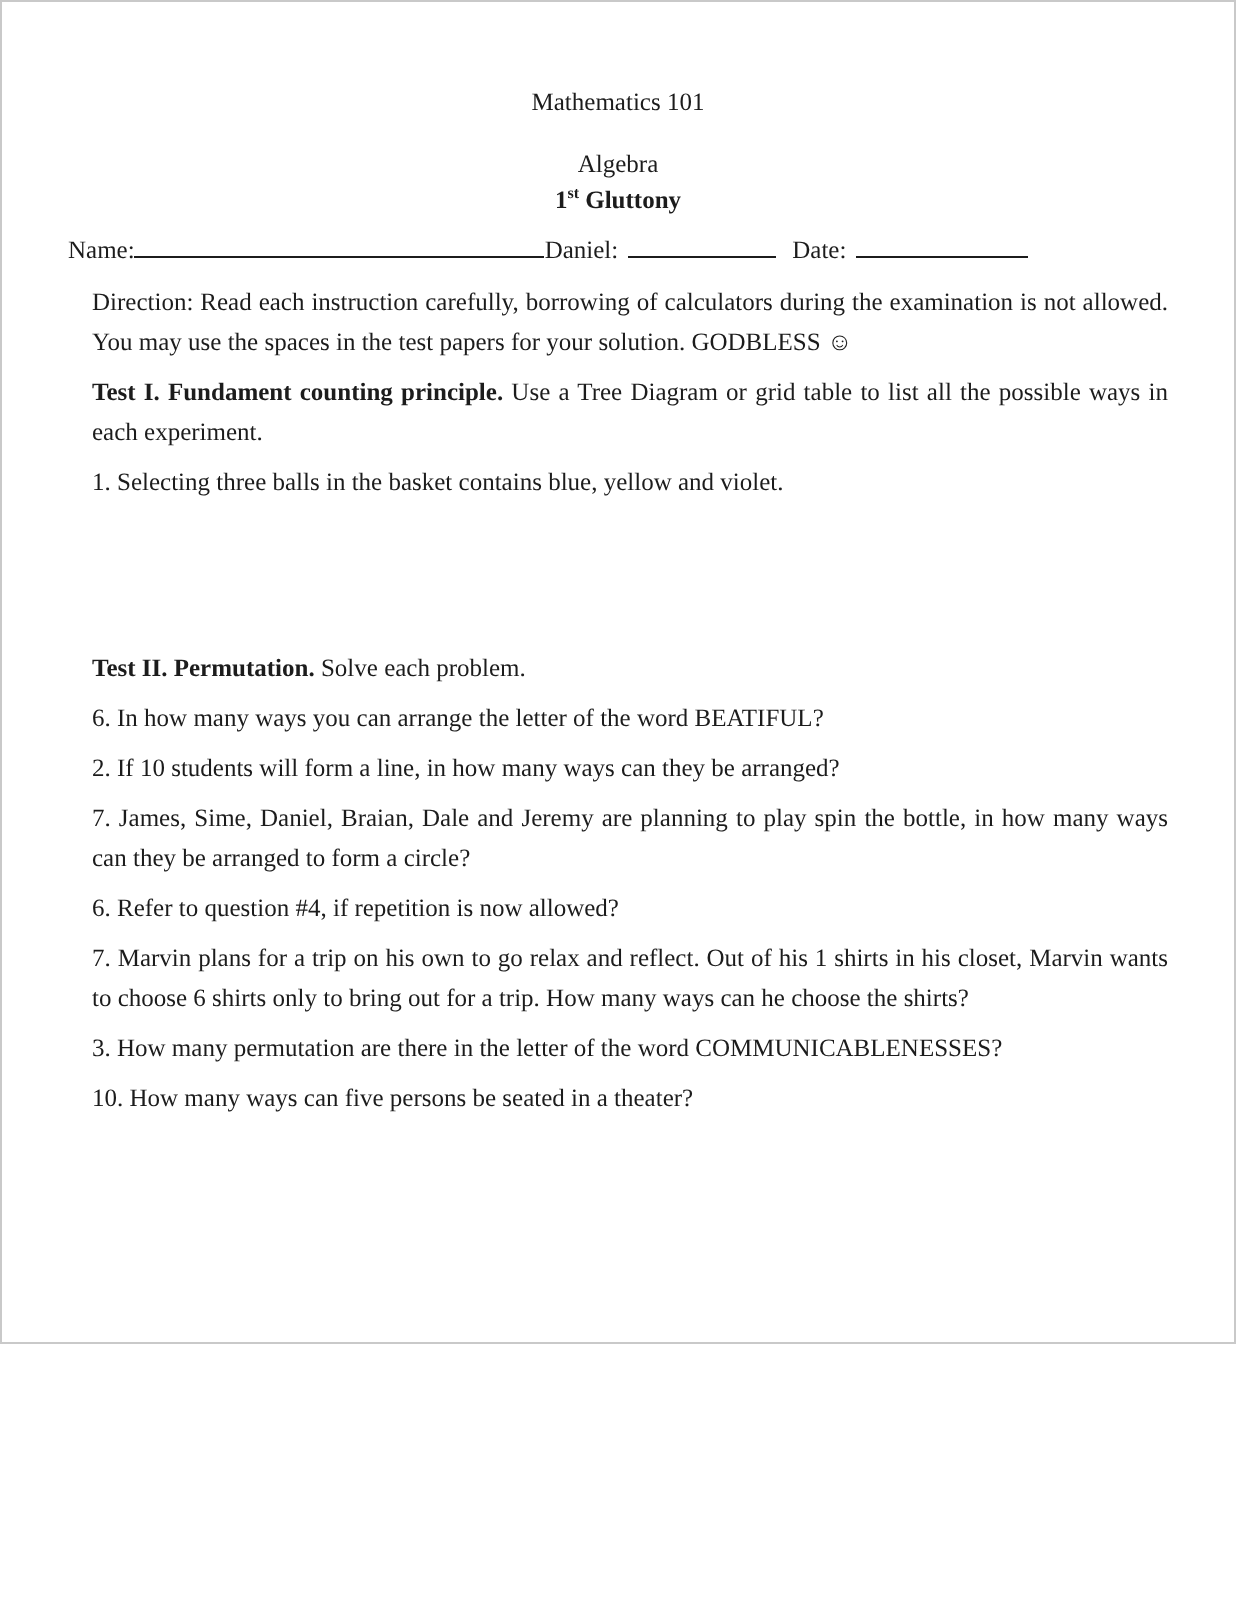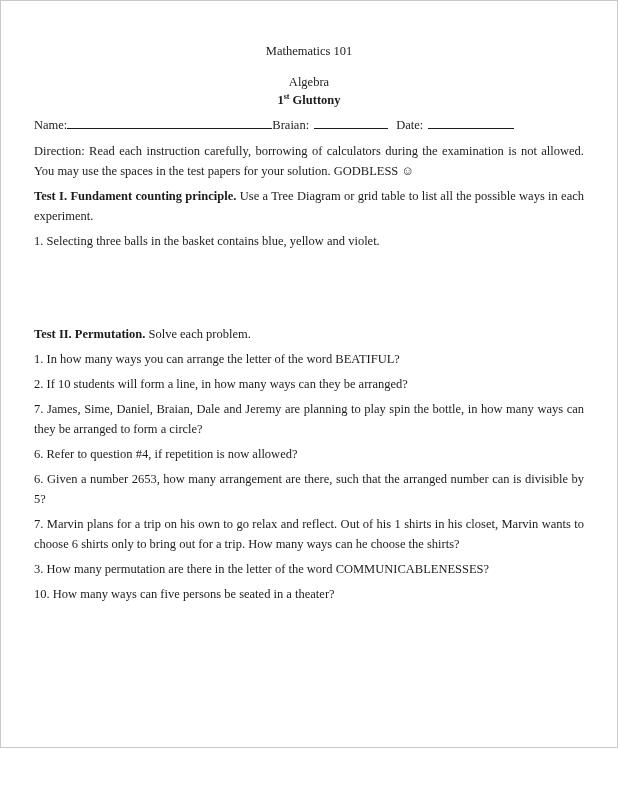--- a/index.html
+++ b/index.html
@@ -3,21 +3,21 @@
 <meta charset="utf-8">
 <style>
   html, body {
     margin: 0;
     padding: 0;
     background: #ffffff;
   }
   .page {
     position: relative;
     width: 618px;
-    height: 748px;
+    height: 672px;
     box-sizing: border-box;
     background: #ffffff;
     border: 1px solid #c9c9c9;
     font-family: "Liberation Serif", "DejaVu Serif", serif;
     color: #1c1c1c;
     font-size: 12.5px;
     line-height: 20px;
     padding: 40px 33px 0 33px;
     overflow: hidden;
   }
@@ -36,47 +36,46 @@
   .uline {
     display: inline-block;
     border-bottom: 1px solid #1c1c1c;
     height: 12px;
     vertical-align: baseline;
   }
   .uline-name { width: 205px; }
   .uline-section { width: 74px; margin-left: 5px; }
   .uline-date { width: 86px; margin-left: 5px; }
   .sep { display: inline-block; width: 8px; }
-  .para { text-align: justify; }
+  .para { text-align: justify; margin-left: 12px; }
   .gap-q1 { margin-bottom: 73px; }
   .gap-q2 { margin-bottom: 73px; }
 </style>
 </head>
 <body>
 
 <div class="page">
 
   <p class="center hdr-course">Mathematics 101</p>
   <p class="center hdr-subject">Algebra</p>
   <p class="center bold hdr-exam"><span>1</span><sup>st</sup><span> Gluttony</span></p>
 
   <div class="name-row">
-    <span>Name:</span><span class="uline uline-name"></span><span>Braian:</span><span class="uline uline-section"></span><span class="sep"></span><span>Date:</span><span class="uline uline-date"></span>
+    <span>Name:</span><span class="uline uline-name"></span><span>Daniel:</span><span class="uline uline-section"></span><span class="sep"></span><span>Date:</span><span class="uline uline-date"></span>
   </div>
 
   <p class="para">Direction: Read each instruction carefully, borrowing of calculators during the examination is not allowed. You may use the spaces in the test papers for your solution. GODBLESS ☺</p>
 
   <p class="para"><strong>Test I. Fundament counting principle.</strong><span> Use a Tree Diagram or grid table to list all the possible ways in each experiment.</span></p>
 
   <p class="para gap-q1">1. Selecting three balls in the basket contains blue, yellow and violet.</p>
 
   <p class="para"><strong>Test II. Permutation.</strong><span> Solve each problem.</span></p>
 
-  <p class="para">1. In how many ways you can arrange the letter of the word BEATIFUL?</p>
+  <p class="para">6. In how many ways you can arrange the letter of the word BEATIFUL?</p>
   <p class="para">2. If 10 students will form a line, in how many ways can they be arranged?</p>
   <p class="para">7. James, Sime, Daniel, Braian, Dale and Jeremy are planning to play spin the bottle, in how many ways can they be arranged to form a circle?</p>
   <p class="para">6. Refer to question #4, if repetition is now allowed?</p>
-  <p class="para">6. Given a number 2653, how many arrangement are there, such that the arranged number can is divisible by 5?</p>
   <p class="para">7. Marvin plans for a trip on his own to go relax and reflect. Out of his 1 shirts in his closet, Marvin wants to choose 6 shirts only to bring out for a trip. How many ways can he choose the shirts?</p>
   <p class="para">3. How many permutation are there in the letter of the word COMMUNICABLENESSES?</p>
   <p class="para">10. How many ways can five persons be seated in a theater?</p>
 
 </div>
 
 </body></html>

